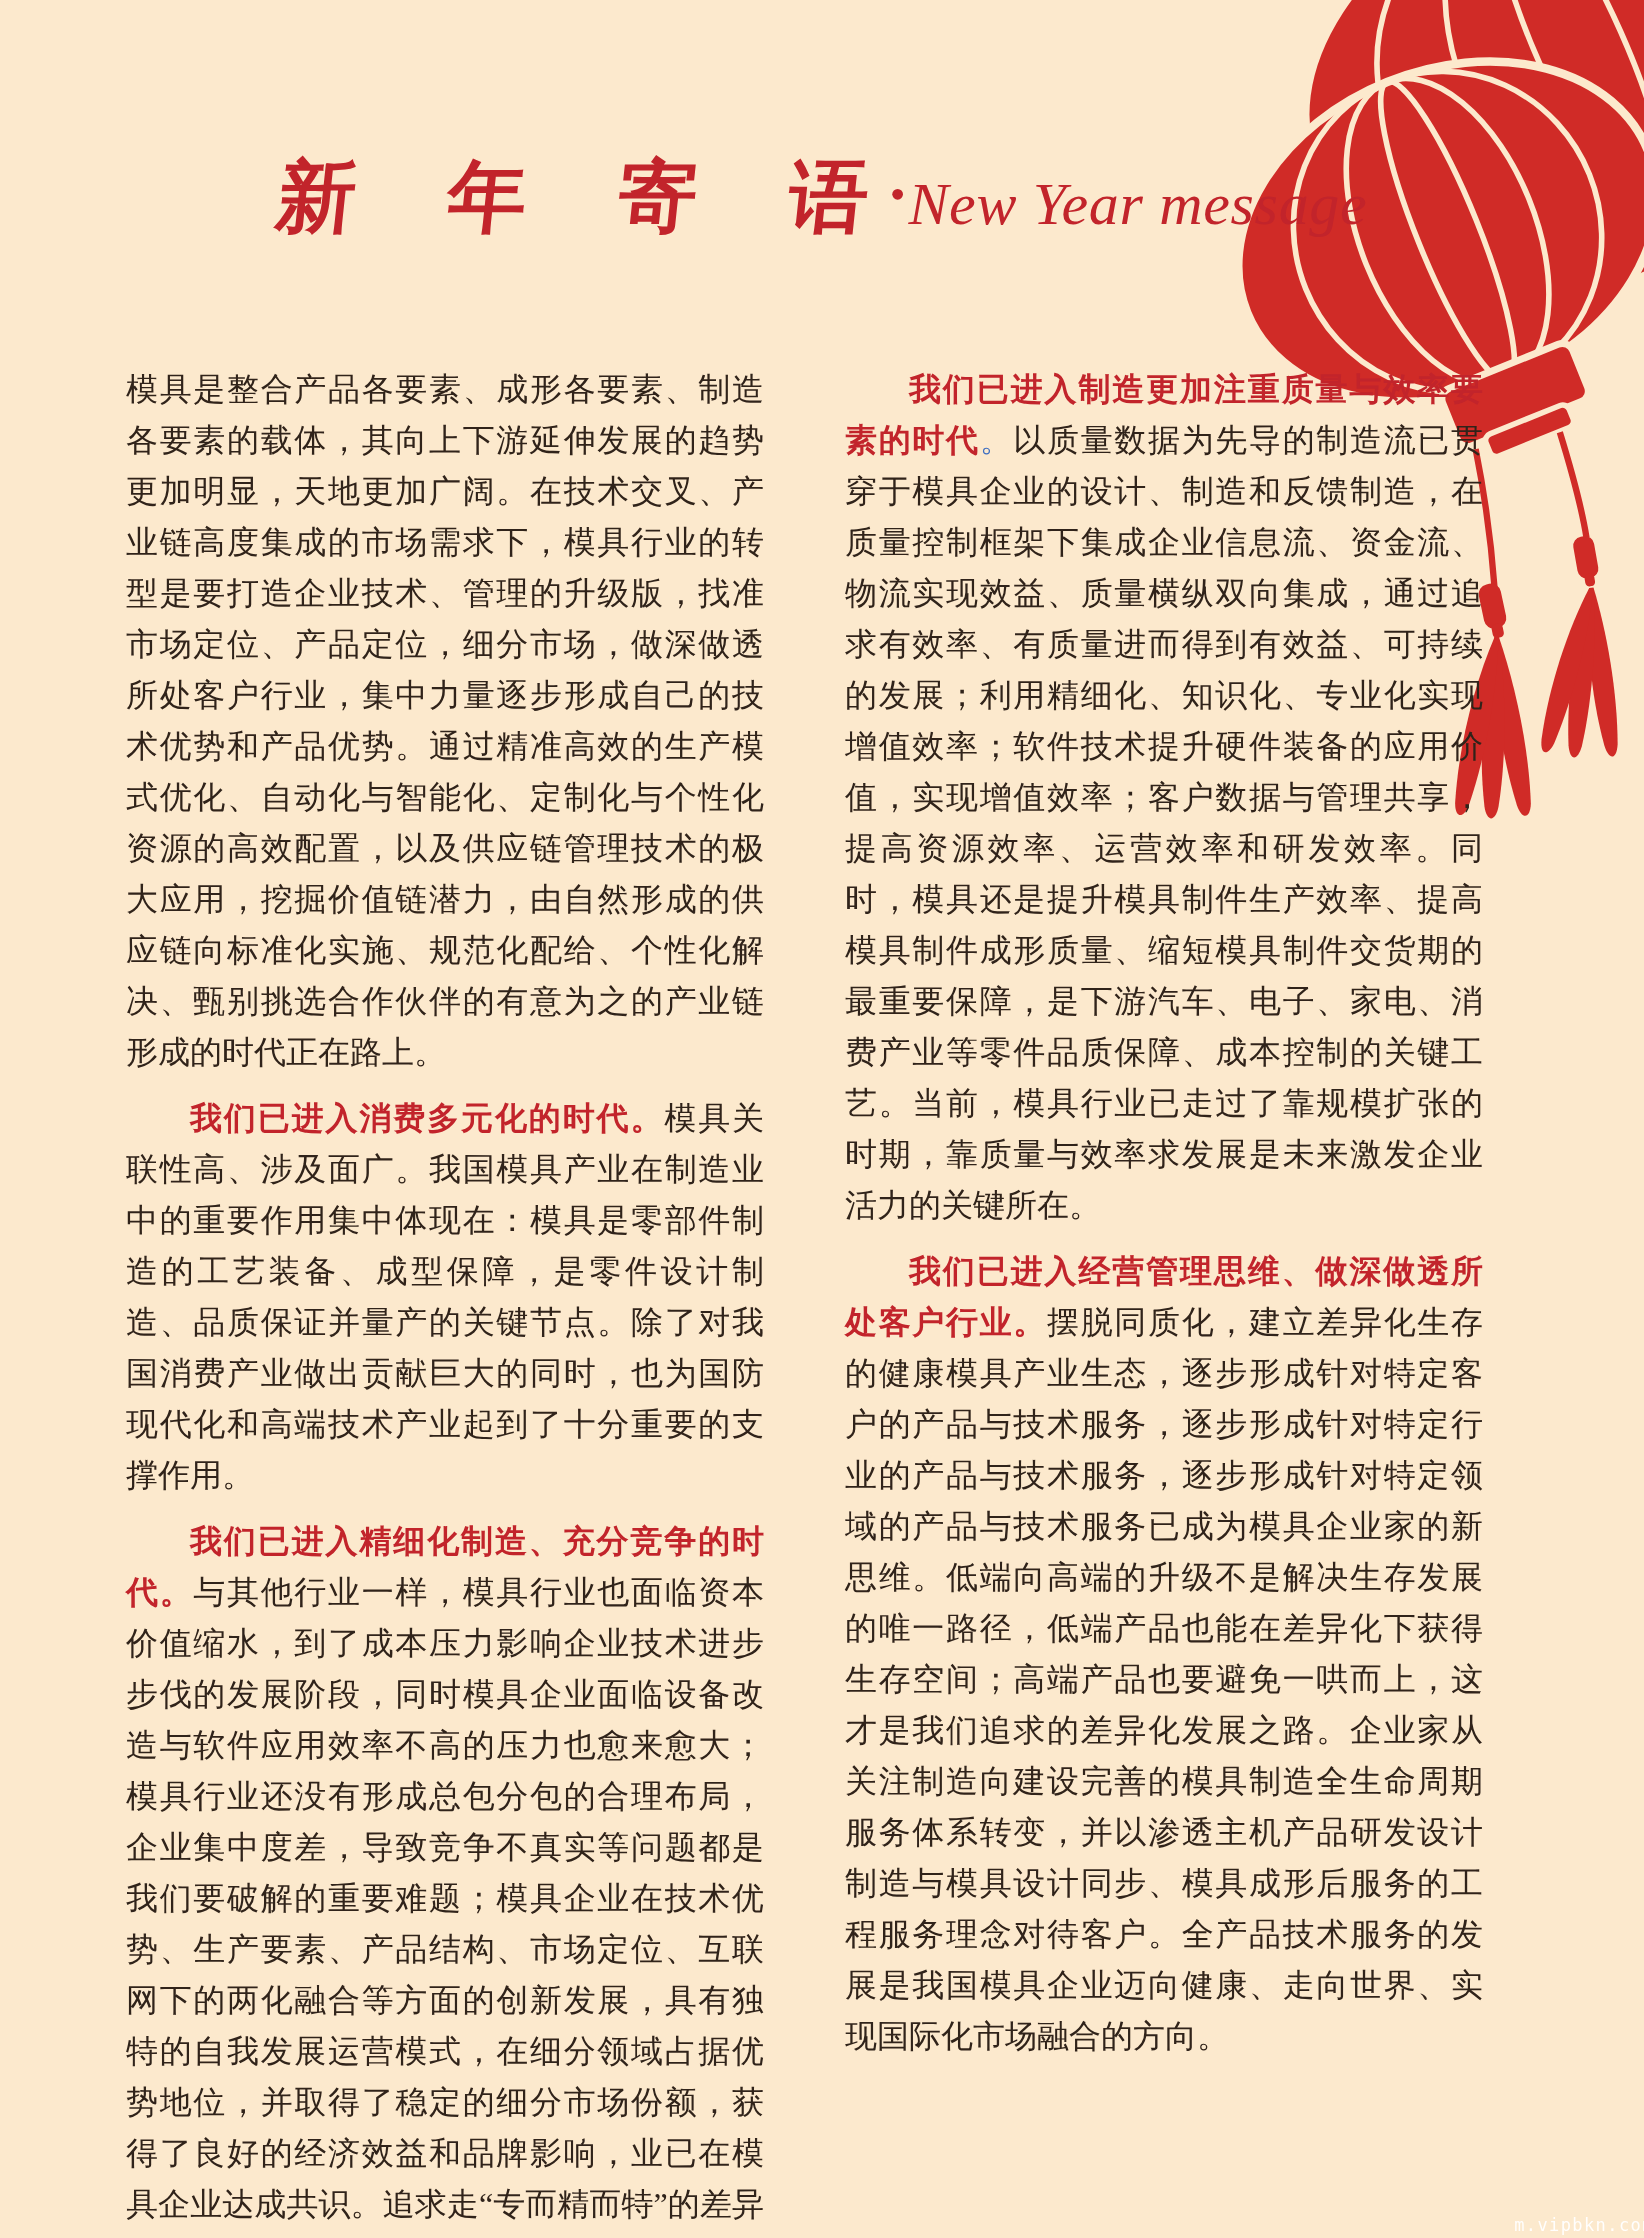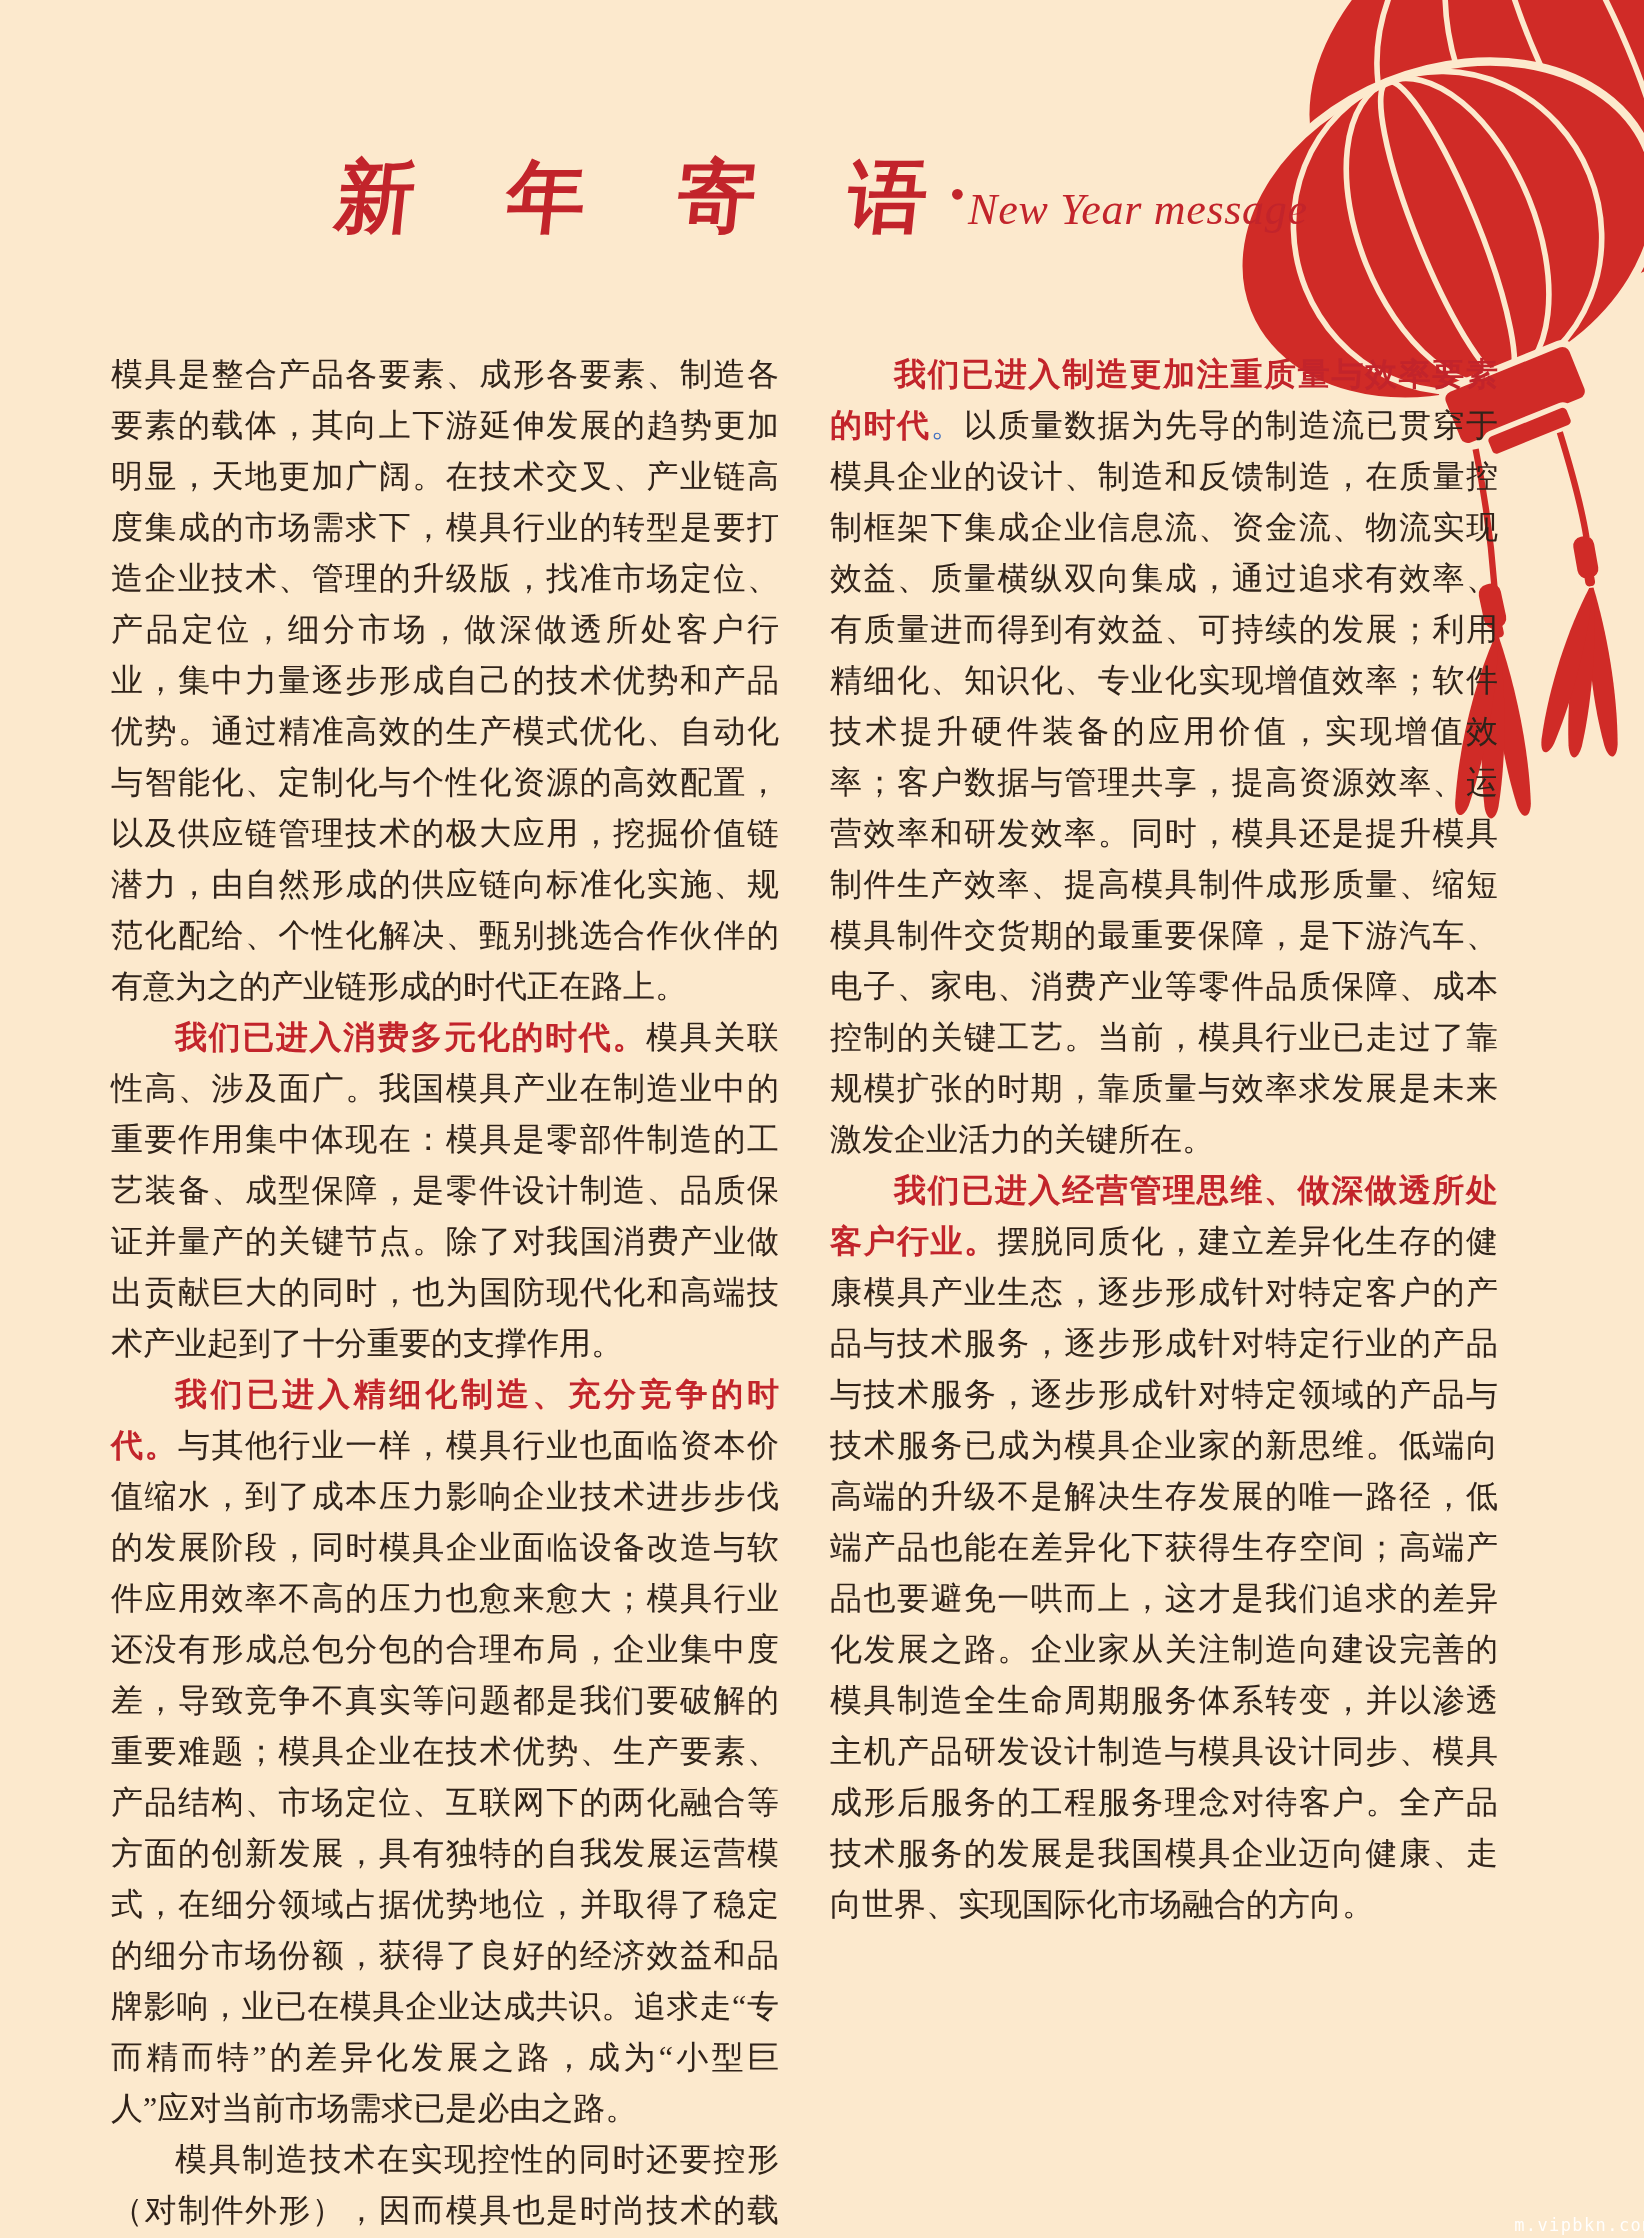--- a/index.html
+++ b/index.html
@@ -19,35 +19,35 @@
     display:inline-block;
     font-size:79px;line-height:98px;
     letter-spacing:36px;
     transform:skewX(-6deg);
     font-weight:bold;
   }
   .title-dot{
     display:inline-block;font-size:45px;vertical-align:15.4px;margin:0 2.8px 0 -14px;
   }
   .title-en{
-    display:inline-block;font-style:italic;font-size:44px;line-height:98px;
+    display:inline-block;font-style:italic;font-size:60px;line-height:98px;
     letter-spacing:0.7px;
   }
   
   .columns{
     position:absolute;left:111px;top:349px;width:1423px;
     display:flex;gap:51px;
   }
   .col{
     width:668px;
     font-size:32px;line-height:51px;
     color:#30231a;
     text-align:justify;
   }
-  .col p{margin:0;padding:0;}
+  .col p{margin:15px;padding:0;}
   .col p.indent{text-indent:2em;}
   .lead{color:#c2242b;font-weight:bold;}
   .blue{color:#3f6fc1;}
   
   .watermark{
     position:absolute;right:-9.8px;bottom:4.2px;
     font-family:"DejaVu Sans Mono","Liberation Mono",monospace;
     font-size:17px;letter-spacing:1.4px;
     color:rgba(255,255,255,0.95);
   }

